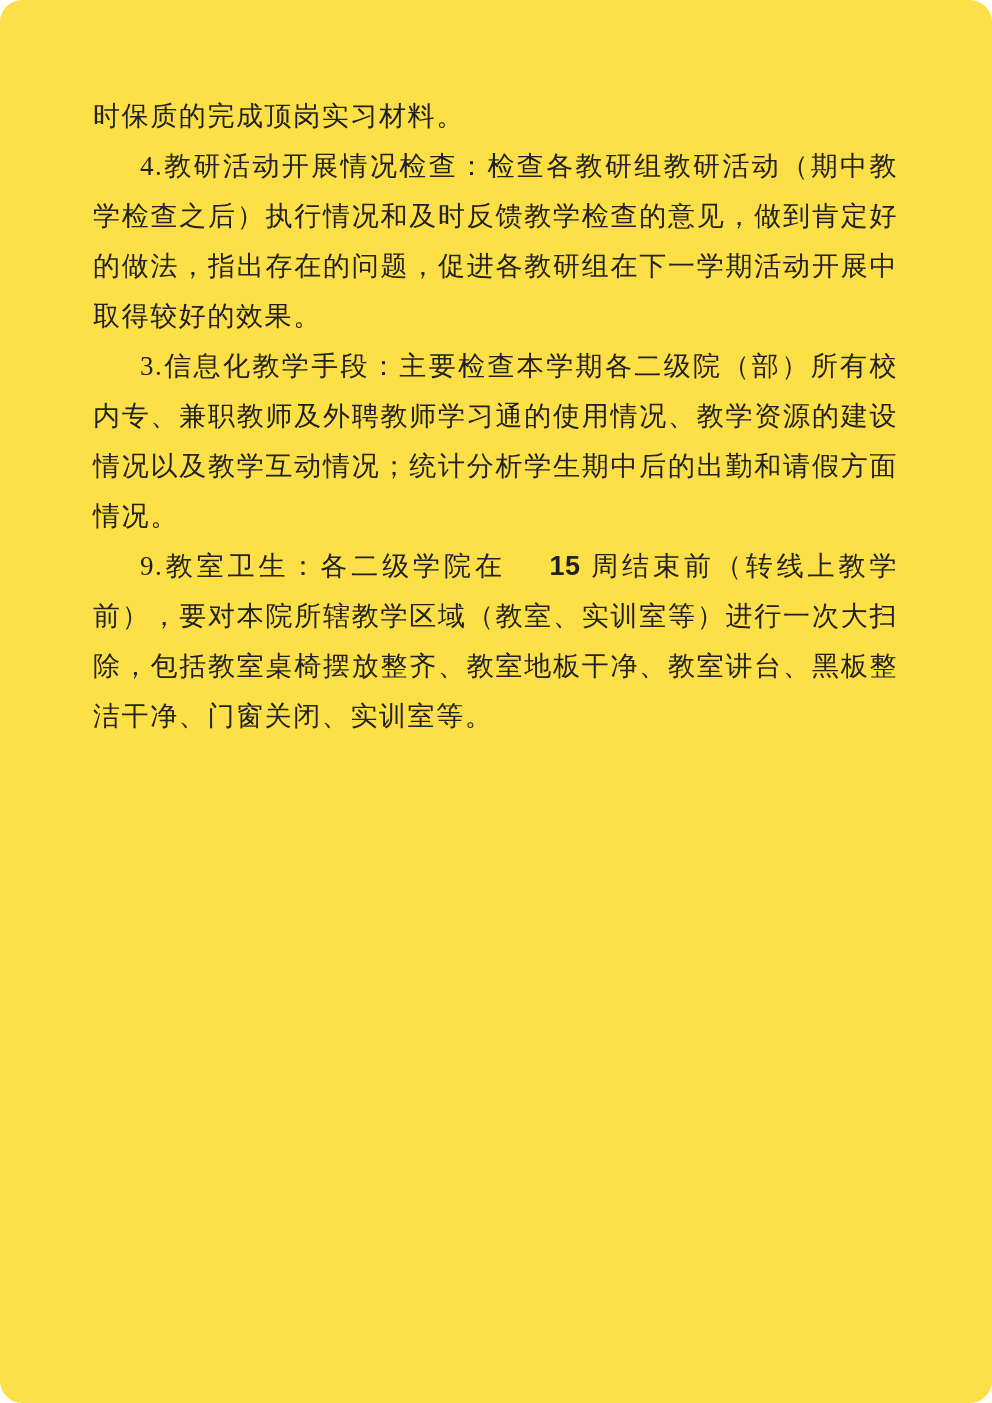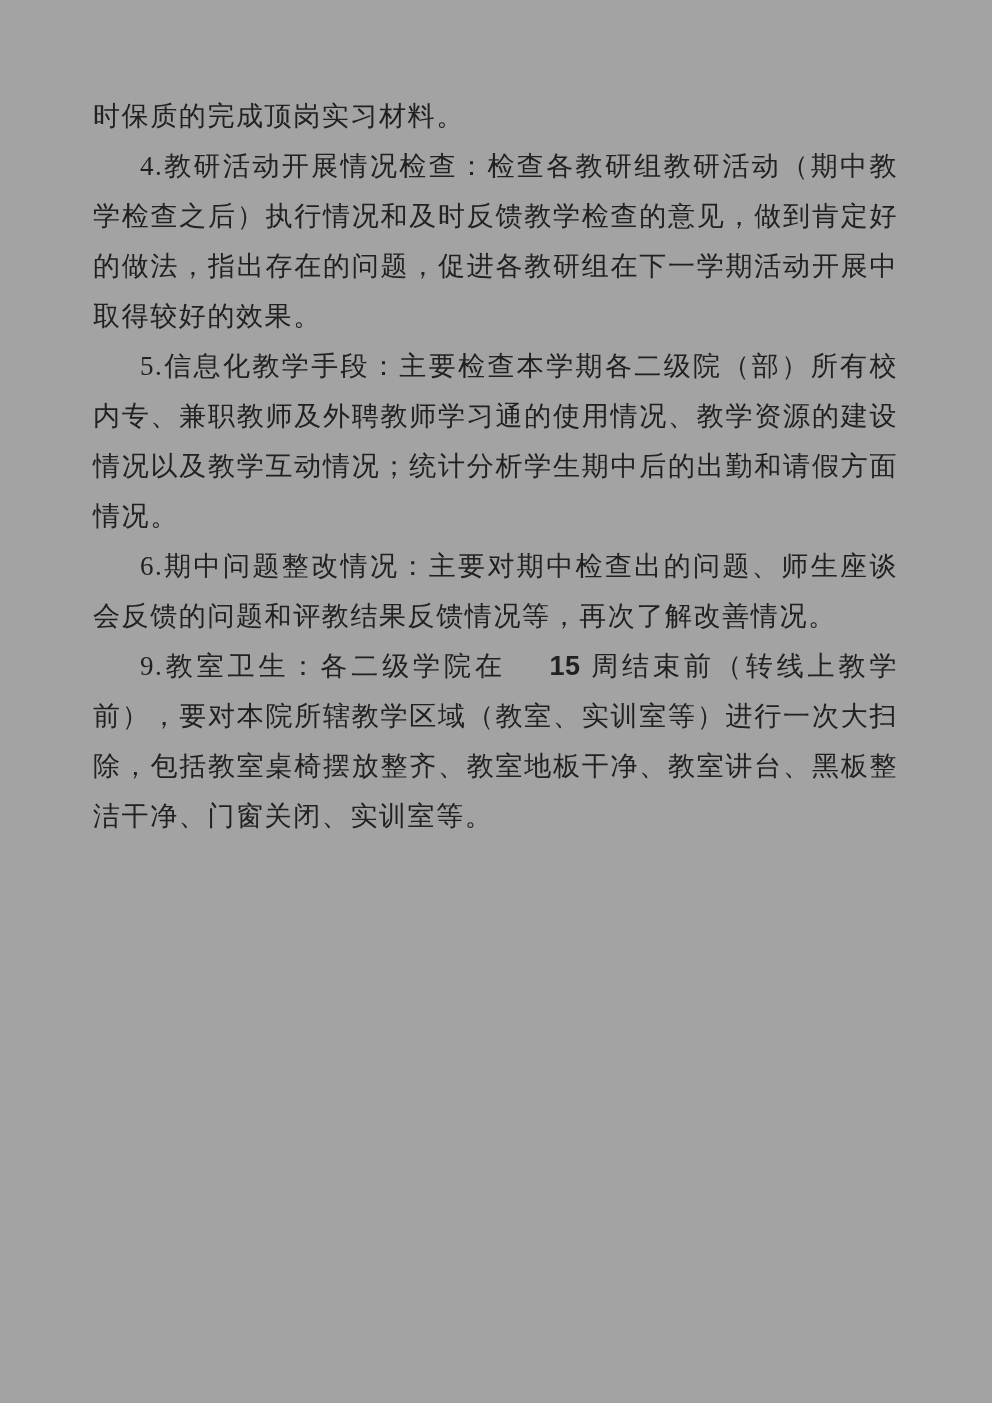--- a/index.html
+++ b/index.html
@@ -39,21 +39,20 @@
   .run-bold-sans {
     font-family: "Liberation Sans", "DejaVu Sans", sans-serif;
     font-weight: 700;
     letter-spacing: 0.5px;
     margin-left: 33px;
   }
 </style>
 </head>
 <body>
 
-<div class="page" style="color: rgb(33, 33, 33); background: #a3a3a3;">
+<div class="page" style="color: rgb(33, 33, 33); background: #fde047; border-radius: 22px;">
   <div class="doc-body">
       <p class="para"><span class="run">时保质的完成顶岗实习材料。</span></p>
       <p class="para indent"><span class="run">4.教研活动开展情况检查：检查各教研组教研活动（期中教学检查之后）执行情况和及时反馈教学检查的意见，做到肯定好的做法，指出存在的问题，促进各教研组在下一学期活动开展中取得较好的效果。</span></p>
-      <p class="para indent"><span class="run">5.信息化教学手段：主要检查本学期各二级院（部）所有校内专、兼职教师及外聘教师学习通的使用情况、教学资源的建设情况以及教学互动情况；统计分析学生期中后的出勤和请假方面情况。</span></p>
-      <p class="para indent"><span class="run">6.期中问题整改情况：主要对期中检查出的问题、师生座谈会反馈的问题和评教结果反馈情况等，再次了解改善情况。</span></p>
+      <p class="para indent"><span class="run">3.信息化教学手段：主要检查本学期各二级院（部）所有校内专、兼职教师及外聘教师学习通的使用情况、教学资源的建设情况以及教学互动情况；统计分析学生期中后的出勤和请假方面情况。</span></p>
       <p class="para indent"><span class="run">9.教室卫生：各二级学院在 </span><span class="run run-bold-sans">15</span><span class="run"> 周结束前（转线上教学前），要对本院所辖教学区域（教室、实训室等）进行一次大扫除，包括教室桌椅摆放整齐、教室地板干净、教室讲台、黑板整洁干净、门窗关闭、实训室等。</span></p>
     </div>
 </div>
 
 </body></html>

